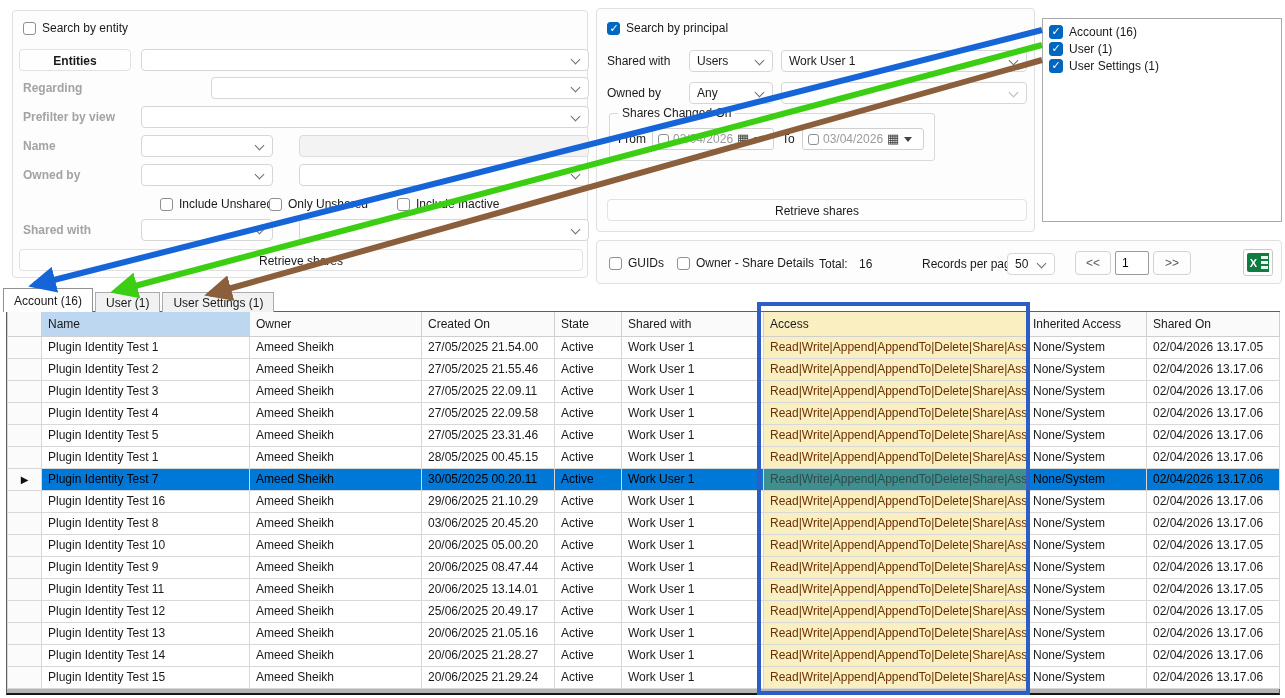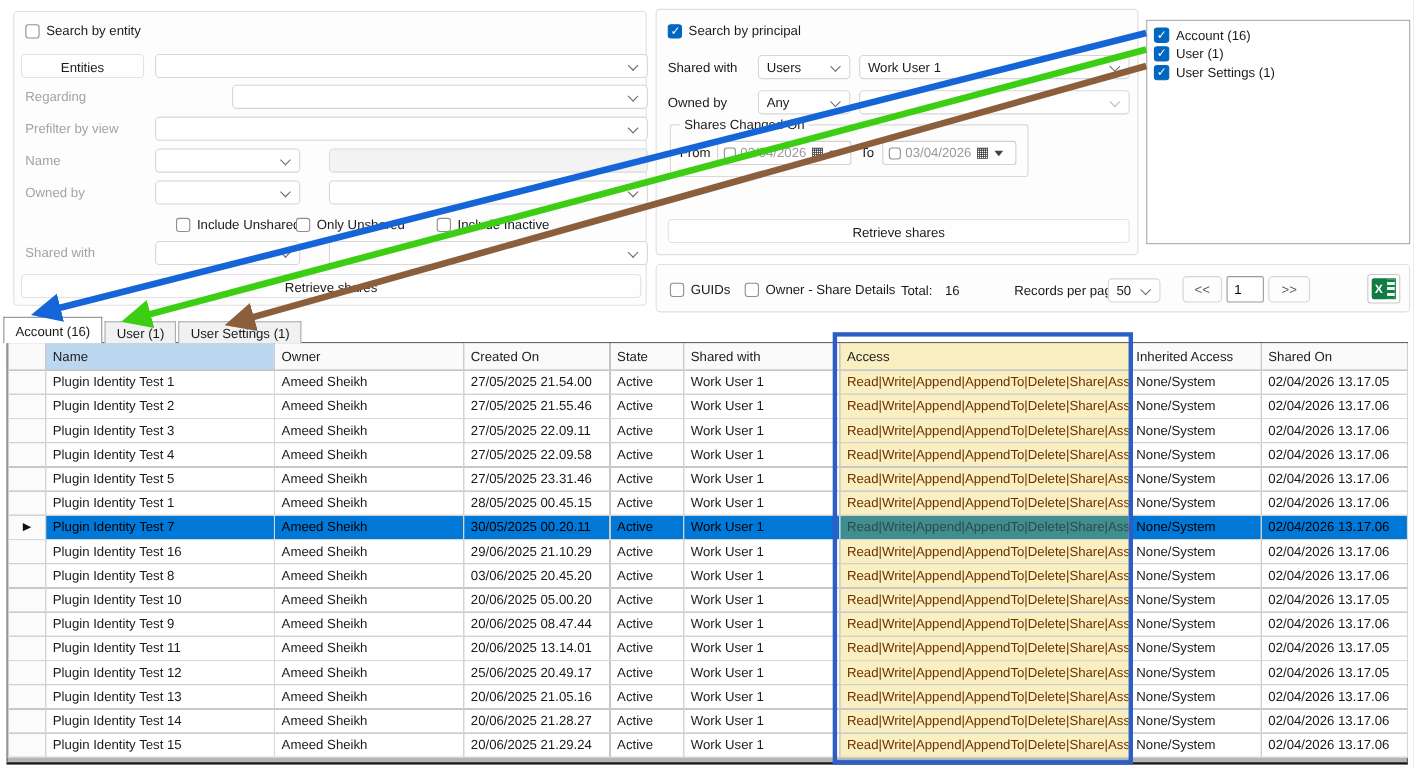--- a/index.html
+++ b/index.html
@@ -2,21 +2,21 @@
 <html style="--checkbox-blue: #0067c0; --select-blue: #0078d7; --access-bg: #faefc0; --access-text: #6b3000; --highlight-border: #2d5ec6; --arrow-blue: #1565d8; --arrow-green: #3bce12; --arrow-brown: #8b5e3c; --name-header-bg: #bdd7f1; --excel-green: #107c41;"><head>
 <meta charset="utf-8">
 <style>
   * { box-sizing: border-box; margin: 0; padding: 0; }
   html,body { width:1285px; height:698px; overflow:hidden; background:#fff;
     font-family:"Liberation Sans", sans-serif; font-size:12px; color:#1a1a1a; }
 
   
   .panel { position:absolute; background:#fdfdfd; border:1px solid #e0e0e0; border-radius:4px; }
   .lbl { position:absolute; color:#1a1a1a; line-height:14px; }
-  .lbl.dis { color:#a3a3a3; }
+  .lbl.dis { color:#a3a3a3;font-weight:bold; }
 
   
   .combo { position:absolute; background:#fff; border:1px solid #d6d6d6; border-radius:4px;
     height:22px; padding:3px 20px 0 7px; white-space:nowrap; overflow:hidden; }
   .combo .chev { position:absolute; right:9px; top:6px; width:7px; height:7px;
     border-right:1.4px solid #6e6e6e; border-bottom:1.4px solid #6e6e6e; transform:rotate(45deg); }
   .combo.dis .chev { border-color:#b9b9b9; }
   .tbox { position:absolute; background:#f3f3f3; border:1px solid #dcdcdc; border-radius:4px; height:22px; }
   .btn { position:absolute; background:#fefefe; border:1px solid #e2e2e2; border-radius:4px;
     height:22px; text-align:center; padding-top:4px; color:#1a1a1a; cursor:default; }
@@ -92,21 +92,21 @@
 </style>
 </head>
 <body>
 
 <div class="panel" style="left:12px; top:10px; width:576px; height:268px;">
   <div class="cbrow" style="left:10px; top:10px;">
     <span class="cb"></span>
     <span>Search by entity</span>
   </div>
 
-  <div class="btn" style="left:6px; top:38px; width:112px;">Entities</div>
+  <div class="btn" style="left:6px; top:38px; width:112px;font-weight:bold;">Entities</div>
   <div class="combo" style="left:128px; top:38px; width:448px;">
       <span class="chev"></span>
     </div>
 
   <div class="lbl dis" style="left:10px; top:70px;">Regarding</div>
   <div class="combo" style="left:198px; top:66px; width:378px;">
       <span class="chev"></span>
     </div>
 
   <div class="lbl dis" style="left:10px; top:99px;">Prefilter by view</div>

